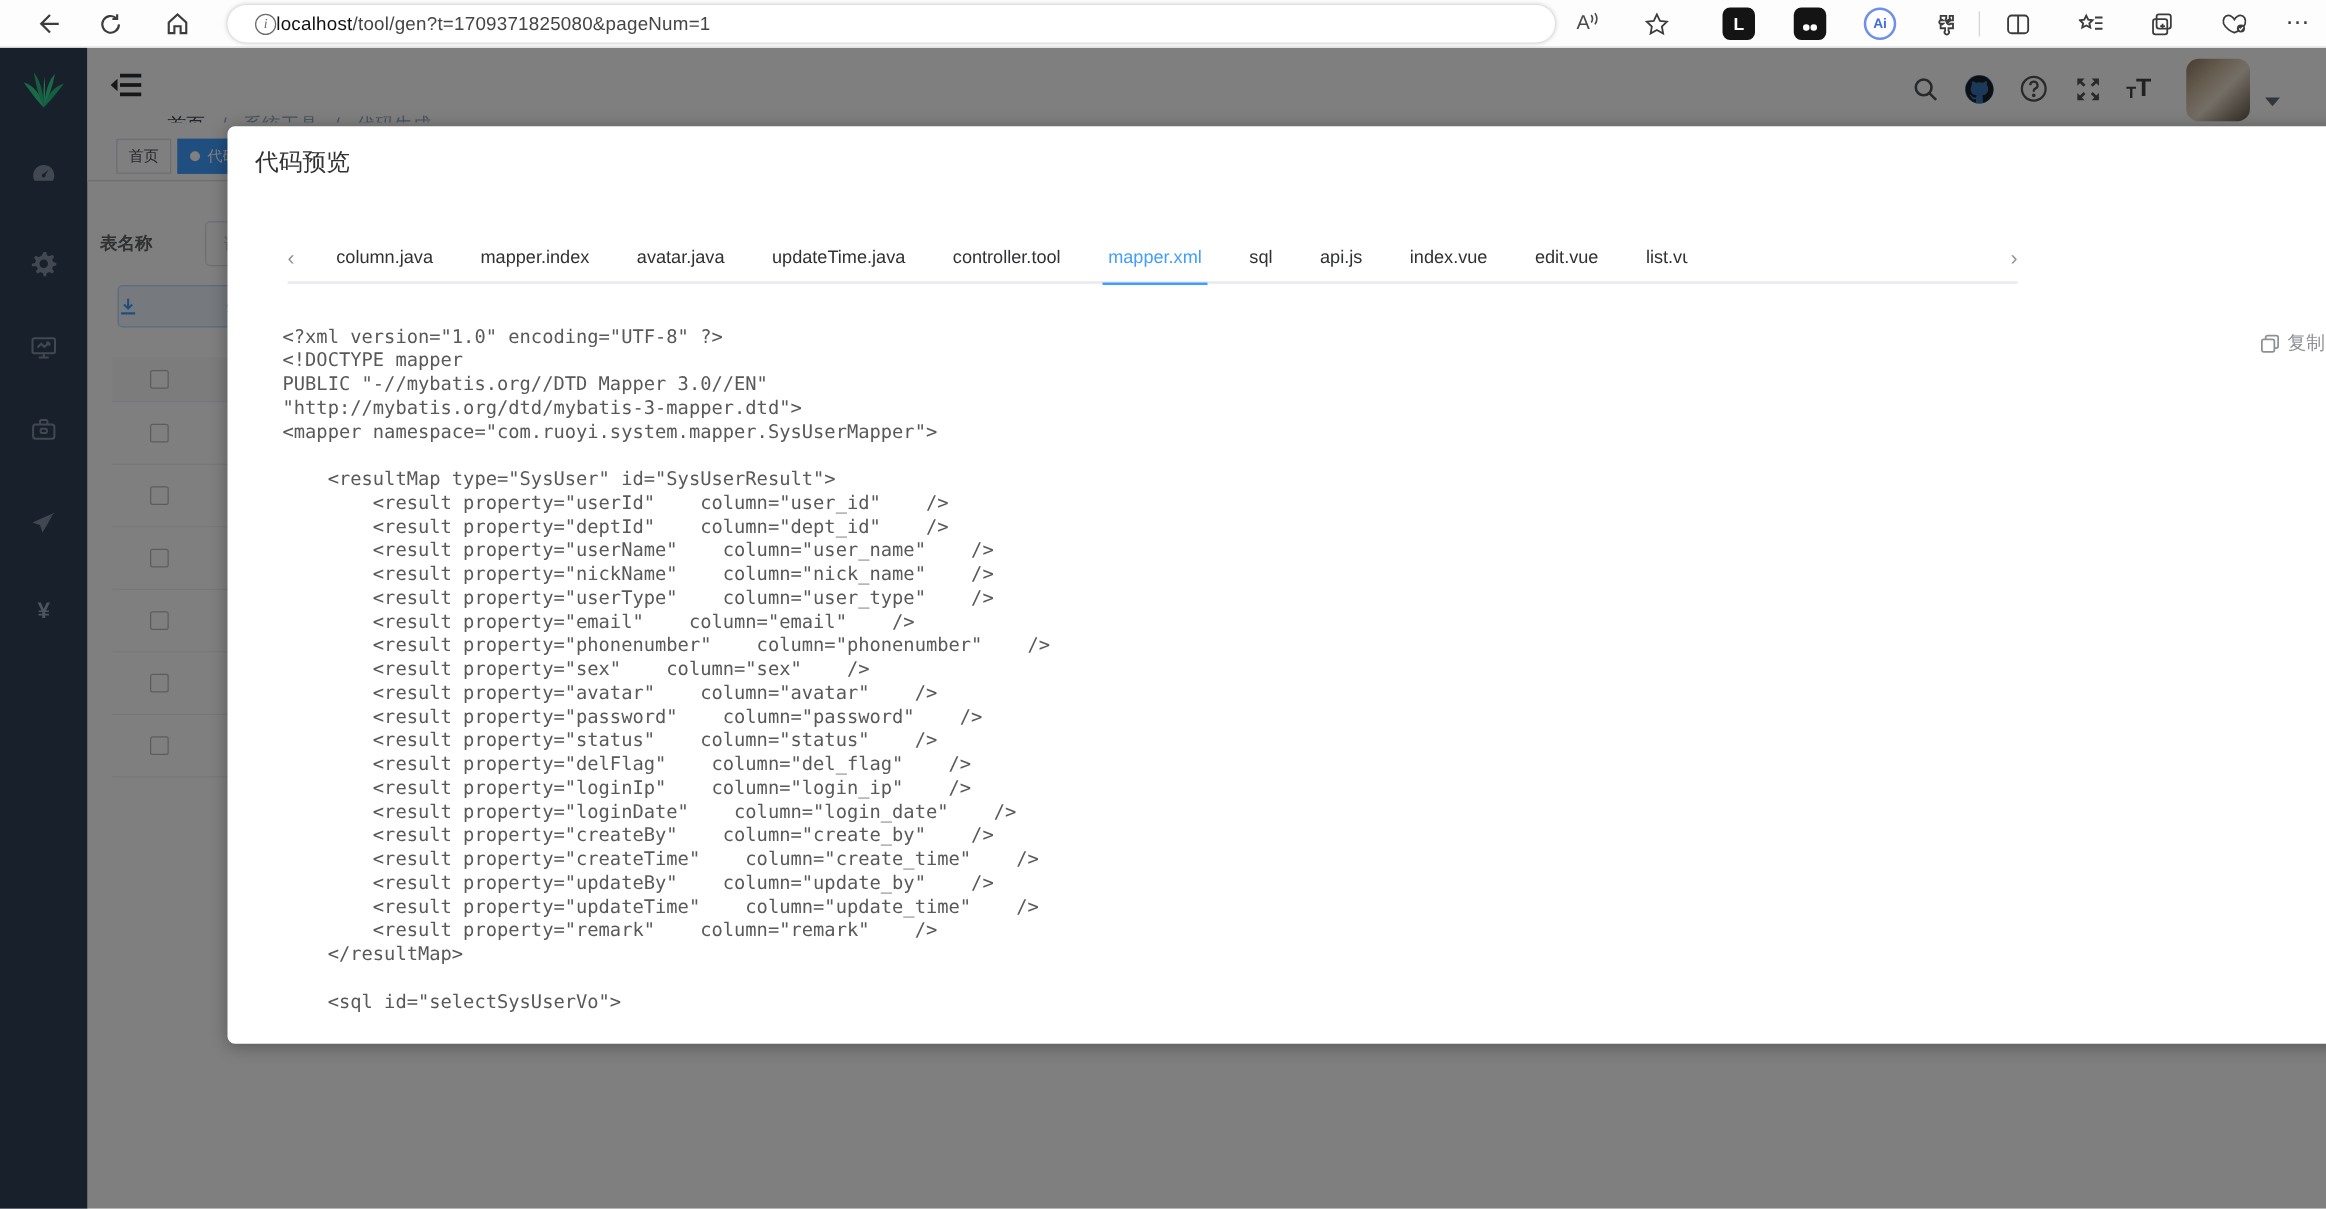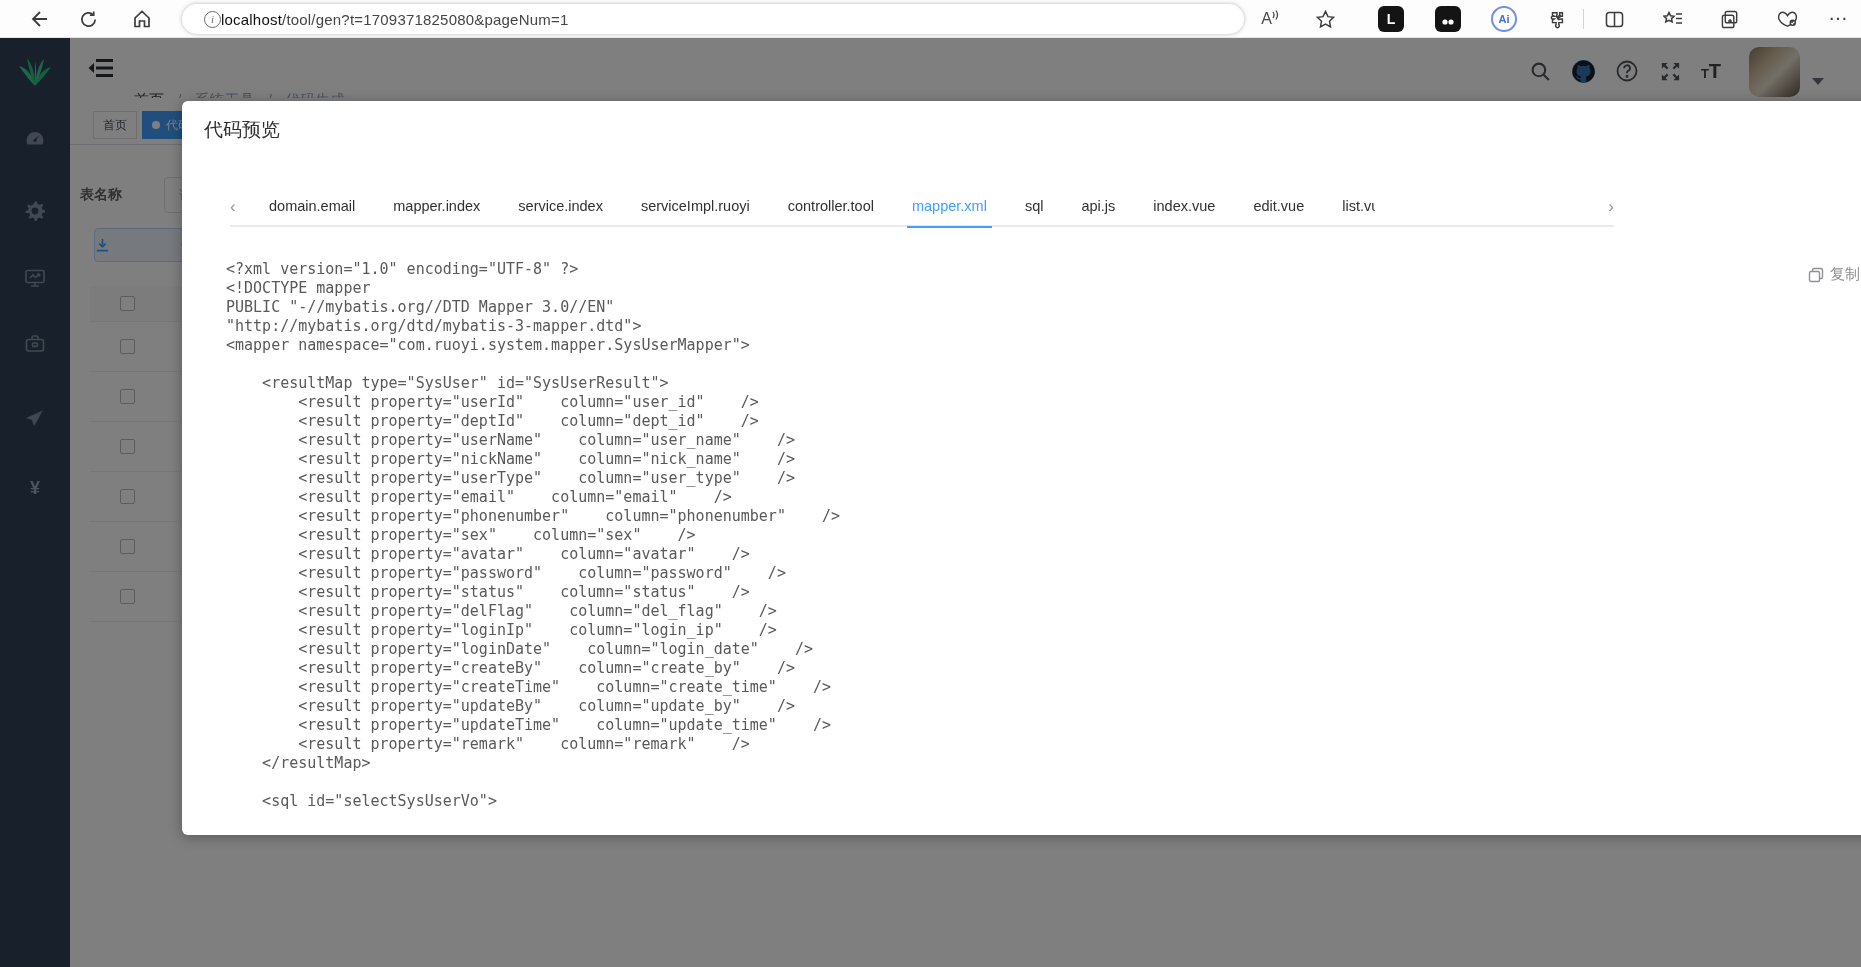--- a/index.html
+++ b/index.html
@@ -374,24 +374,24 @@
     </div>
 
     <div class="overlay"></div>
 
     <div class="modal">
       <div class="modal-title">代码预览</div>
       <div class="modal-close">×</div>
 
       <div class="tabs">
         <span class="tab-arrow">‹</span>
-        <span class="tab">domain.email</span>
+        <span class="tab">column.java</span>
         <span class="tab">mapper.index</span>
-        <span class="tab">service.index</span>
-        <span class="tab">serviceImpl.ruoyi</span>
+        <span class="tab">avatar.java</span>
+        <span class="tab">updateTime.java</span>
         <span class="tab">controller.tool</span>
         <span class="tab active">mapper.xml</span>
         <span class="tab">sql</span>
         <span class="tab">api.js</span>
         <span class="tab">index.vue</span>
         <span class="tab">edit.vue</span>
         <span class="tab clip">list.vue</span>
         <span class="tab-spacer"></span>
         <span class="tab-arrow next">›</span>
       </div>

